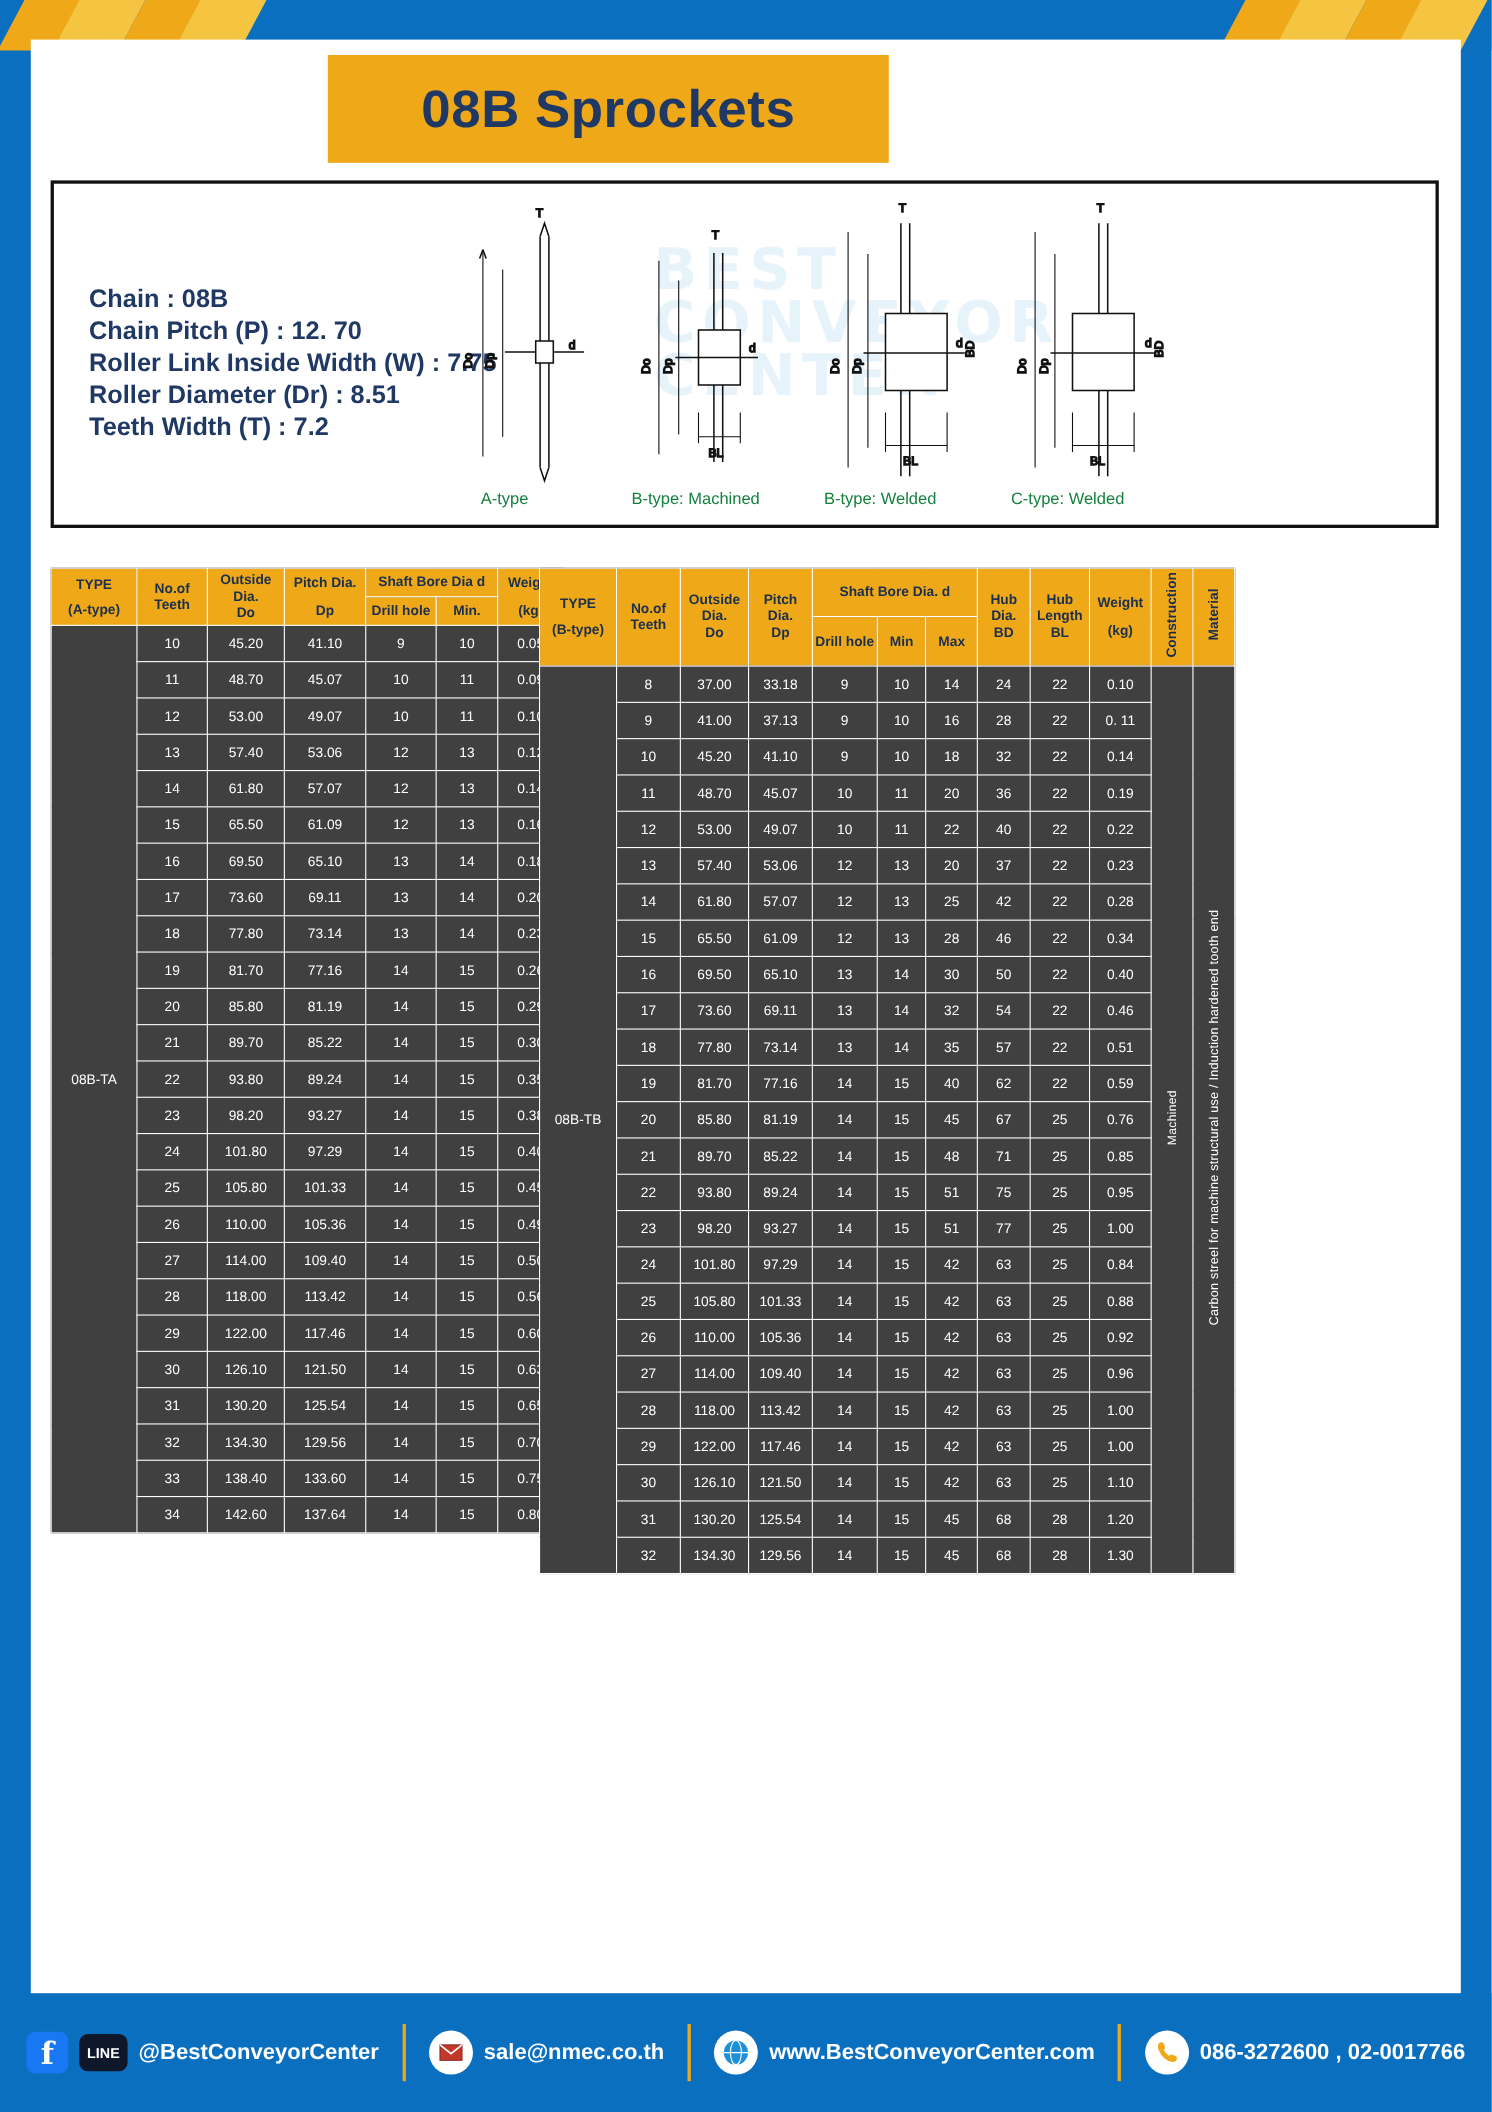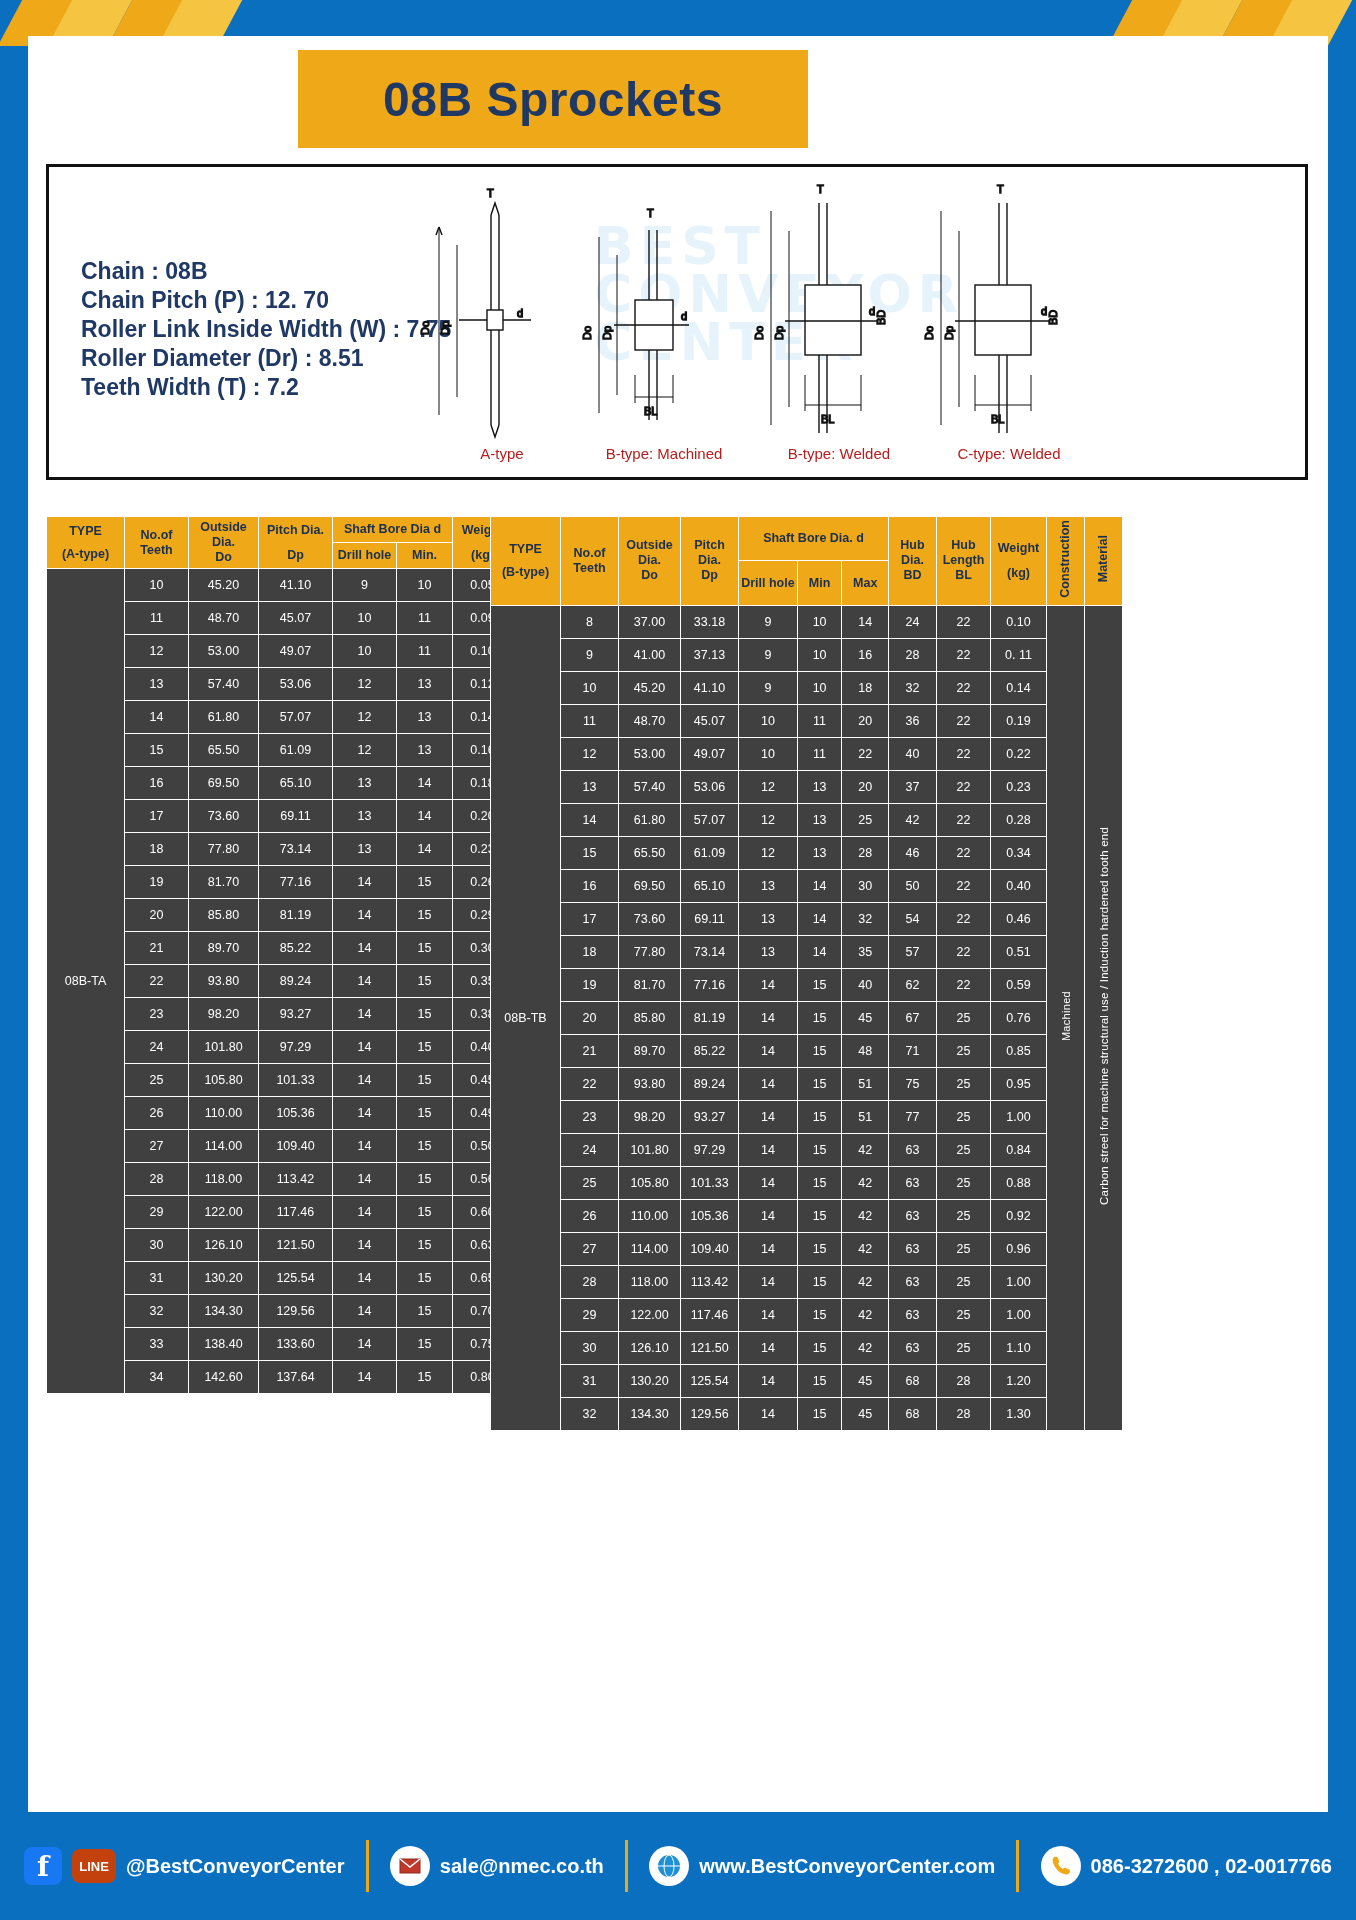--- a/index.html
+++ b/index.html
@@ -51,21 +51,21 @@
   .watermark {
     position:absolute; left:545px; top:55px; width:560px; height:160px;
     opacity:0.22; pointer-events:none;
   }
   .wm-text {
     font-size:52px; font-weight:bold; color:#8fcdf0; letter-spacing:6px;
     line-height:48px; font-family:"DejaVu Sans", sans-serif;
   }
   .drawings { position:absolute; left:350px; top:8px; width:900px; height:300px; }
   .dw-caption {
-    position:absolute; font-size:15px; color:#b91c1c; text-align:center;
+    position:absolute; font-size:15px; color:#15803d; 
     font-family:"Liberation Sans", sans-serif;
   }
   
   .tbl-wrap { position:absolute; }
   table.sprk {
     border-collapse:collapse;
     font-size:12.5px;
     color:#fff;
     background:#404040;
   }
@@ -100,21 +100,21 @@
   .footer {
     position:absolute; left:0; bottom:0; width:1356px; height:108px;
     background:#0b6fc0;
     display:flex; align-items:center; justify-content:space-between;
     padding:0 24px;
   }
   .f-item { display:flex; align-items:center; gap:10px; color:#fff; font-weight:bold; font-size:20px; }
   .f-sep { width:3px; height:52px; background:#efa818; }
   .circ { width:40px; height:40px; border-radius:50%; background:#fff; display:flex; align-items:center; justify-content:center; }
   .fb { width:38px; height:38px; border-radius:8px; background:#1877f2; color:#fff; font-size:28px; font-weight:bold; display:flex; align-items:center; justify-content:center; font-family:"DejaVu Serif", serif;}
-  .line-ic { width:44px; height:34px; border-radius:8px; background:#c2410c; color:#fff; font-size:13px; font-weight:bold; display:flex; align-items:center; justify-content:center; }
+  .line-ic { width:44px; height:34px; border-radius:8px; background:#0f172a; color:#fff; font-size:13px; font-weight:bold; display:flex; align-items:center; justify-content:center; }
 </style>
 </head>
 <body>
 
 <div class="chevron-band">
   <div class="chev" style="left:10px;background:#efa818;"></div>
   <div class="chev" style="left:60px;background:#f5c542;"></div>
   <div class="chev" style="left:120px;background:#efa818;"></div>
   <div class="chev" style="left:170px;background:#f5c542;"></div>
   <div class="chev" style="left:1120px;background:#efa818;"></div>

